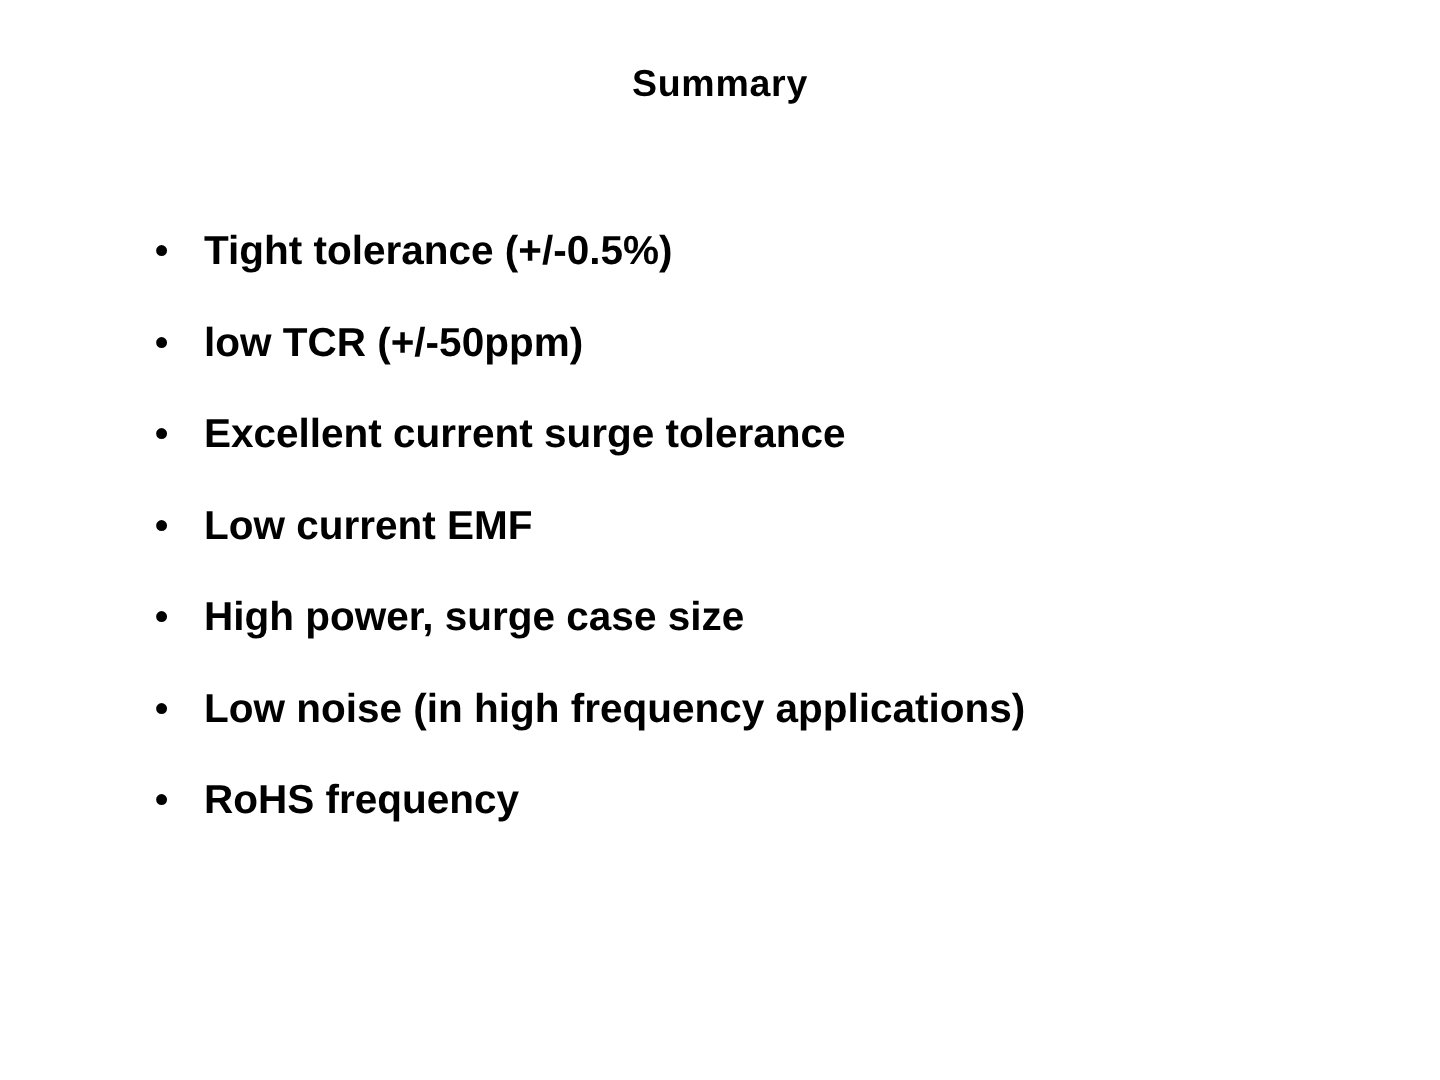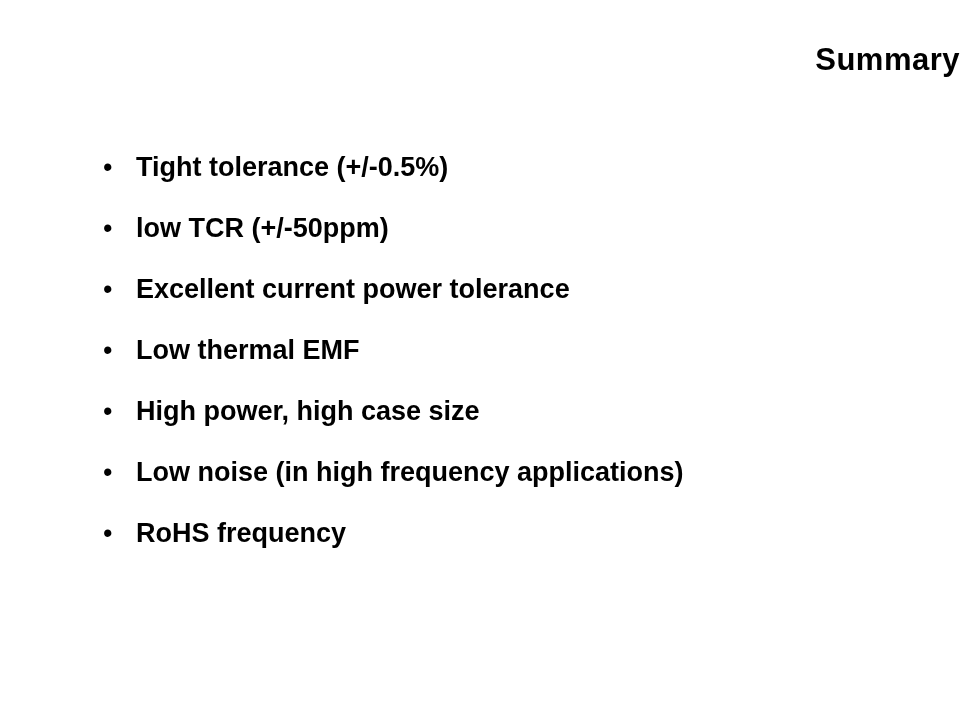--- a/index.html
+++ b/index.html
@@ -14,22 +14,22 @@
     background: #ffffff;
     font-family: "Liberation Sans", sans-serif;
     color: #000000;
     overflow: hidden;
   }
   .slide-title {
     position: absolute;
     top: 42px;
     left: 0;
     width: 100%;
-    text-align: right;
-    font-size: 31px;
+    text-align: center;
+    font-size: 25px;
     font-weight: bold;
     letter-spacing: 0.5px;
   }
   .bullet-list {
     position: absolute;
     top: 151px;
     left: 103px;
     right: 40px;
     margin: 0;
     padding: 0;
@@ -65,29 +65,29 @@
     <li class="bullet-item">
       <span class="bullet-glyph">•</span>
       <span class="bullet-text">Tight tolerance (+/-0.5%)</span>
     </li>
     <li class="bullet-item">
       <span class="bullet-glyph">•</span>
       <span class="bullet-text">low TCR (+/-50ppm)</span>
     </li>
     <li class="bullet-item">
       <span class="bullet-glyph">•</span>
-      <span class="bullet-text">Excellent current power tolerance</span>
+      <span class="bullet-text">Excellent current surge tolerance</span>
     </li>
     <li class="bullet-item">
       <span class="bullet-glyph">•</span>
-      <span class="bullet-text">Low thermal EMF</span>
+      <span class="bullet-text">Low current EMF</span>
     </li>
     <li class="bullet-item">
       <span class="bullet-glyph">•</span>
-      <span class="bullet-text">High power, high case size</span>
+      <span class="bullet-text">High power, surge case size</span>
     </li>
     <li class="bullet-item">
       <span class="bullet-glyph">•</span>
       <span class="bullet-text">Low noise (in high frequency applications)</span>
     </li>
     <li class="bullet-item">
       <span class="bullet-glyph">•</span>
       <span class="bullet-text">RoHS frequency</span>
     </li>
   </ul>

